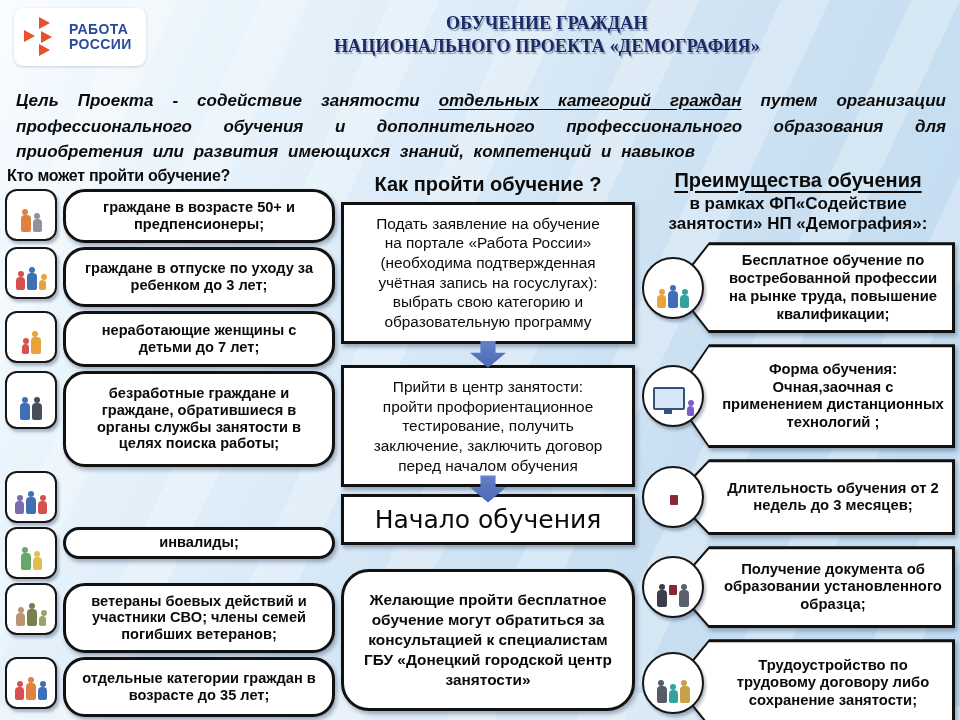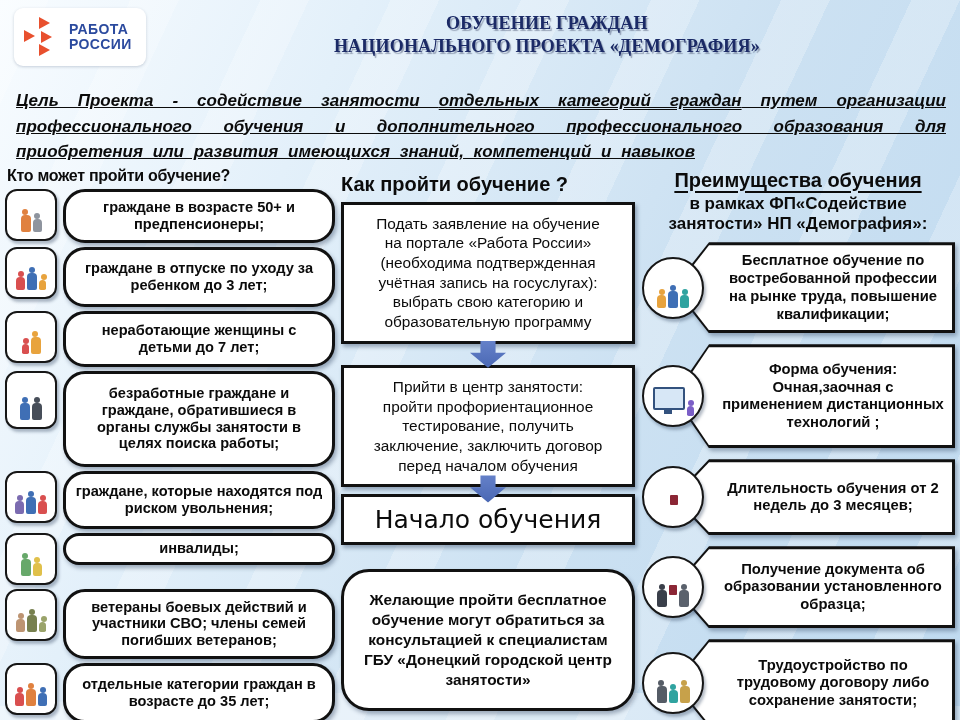--- a/index.html
+++ b/index.html
@@ -24,21 +24,21 @@
   .logo-mark i.t1{left:15px;top:1px;}
   .logo-mark i.t2{left:0;top:14px;}
   .logo-mark i.t3{left:17px;top:15px;}
   .logo-mark i.t4{left:15px;top:28px;}
   .logo-text{display:flex;flex-direction:column;font-weight:bold;font-size:14px;line-height:1.1;color:var(--logo-blue,#2b4a9e);letter-spacing:.4px;}
   .title{flex:1;text-align:center;font-family:"Liberation Serif",serif;font-weight:bold;color:var(--accent-navy,#1b2a66);padding-top:4px;
          text-shadow:1.5px 1.5px 1px rgba(90,100,130,.55);}
   .title div{font-size:18px;line-height:1.25;letter-spacing:.2px;}
   
   .goal{position:relative;z-index:1;margin:4px 14px 2px 16px;font-weight:bold;font-style:italic;font-size:17px;line-height:1.5;
-        text-align:justify;word-spacing:5px;text-decoration:underline;}
+        text-align:justify;word-spacing:5px;}
   .goal u{text-underline-offset:3px;}
   
   .columns{position:relative;z-index:1;display:flex;gap:6px;padding:0 5px;height:560px;}
   .col-who{width:330px;}
   .col-how{width:294px;}
   .col-ben{width:314px;}
   
   .who-title{font-size:16px;font-weight:bold;margin:0 0 4px 2px;letter-spacing:-.3px;}
   .who-list{display:flex;flex-direction:column;gap:4px;}
   .who-row{display:flex;align-items:flex-start;gap:6px;}
@@ -62,21 +62,21 @@
   .fig::before{content:"";position:absolute;top:-6px;left:1.5px;width:6px;height:6px;border-radius:50%;background:var(--c,#888);}
   .fig.tall{height:17px;width:10px;}
   .fig.small{height:10px;width:7px;}
   .book{display:inline-block;width:8px;height:10px;background:#8b2635;margin-bottom:12px;border-radius:1px;}
   .screen{position:relative;width:28px;height:19px;border:2px solid #33527e;border-radius:2px;background:#d7e7f6;margin-bottom:6px;}
   .screen::after{content:"";position:absolute;left:9px;bottom:-6px;width:8px;height:4px;background:#33527e;}
   .cap{display:inline-block;margin-bottom:4px;}
   .cap-top{width:30px;height:8px;background:#234f5e;transform:rotate(-4deg);border-radius:1px;}
   .cap-base{width:16px;height:9px;background:#2f7f8a;margin:-1px auto 0;border-radius:1px;}
   
-  .how-title{font-size:20px;font-weight:bold;text-align:left;margin:6px 0 6px;}
+  .how-title{font-size:20px;font-weight:bold;text-align:center;margin:6px 0 6px;}
   .step{background:#fff;border:3px solid #111;box-shadow:2px 3px 4px rgba(40,60,90,.4);
         font-weight:normal;font-size:15.4px;line-height:1.28;text-align:center;padding:9px 23px;box-sizing:border-box;}
   .flow-arrow{position:relative;z-index:3;width:36px;height:27px;margin:-3px auto;
         background:linear-gradient(180deg,#6581c9,var(--arrow-blue,#4a68b4));
         clip-path:polygon(29% 0,71% 0,71% 44%,100% 44%,50% 100%,0 44%,29% 44%);
         filter:drop-shadow(1px 1px 0 rgba(30,45,90,.6));}
   .flow-arrow.overlap{margin-top:-12px;margin-bottom:-8px;}
   .start-box{background:#fff;border:3px solid #111;box-shadow:2px 3px 4px rgba(40,60,90,.4);
         font-family:"DejaVu Sans",sans-serif;font-weight:normal;font-size:25px;text-align:center;padding:8px 4px;}
   .note-box{background:#fff;border:3px solid #111;border-radius:28px;box-shadow:2px 3px 4px rgba(40,60,90,.4);
@@ -168,23 +168,20 @@
           <div class="who-box">
               <span>безработные граждане и граждане, обратившиеся в органы службы занятости в целях поиска работы;</span>
             </div>
         </div>
         <div class="who-row">
           <div class="who-icon">
               <span class="fig" style="--c:#7b6bb0"></span>
               <span class="fig tall" style="--c:#3f6fb5"></span>
               <span class="fig" style="--c:#d94f4f"></span>
             </div>
-          <div class="who-box">
-              <span>граждане, которые находятся под риском увольнения;</span>
-            </div>
         </div>
         <div class="who-row">
           <div class="who-icon">
               <span class="fig tall" style="--c:#67a86a"></span>
               <span class="fig" style="--c:#e0c04a"></span>
             </div>
           <div class="who-box">
               <span>инвалиды;</span>
             </div>
         </div>

